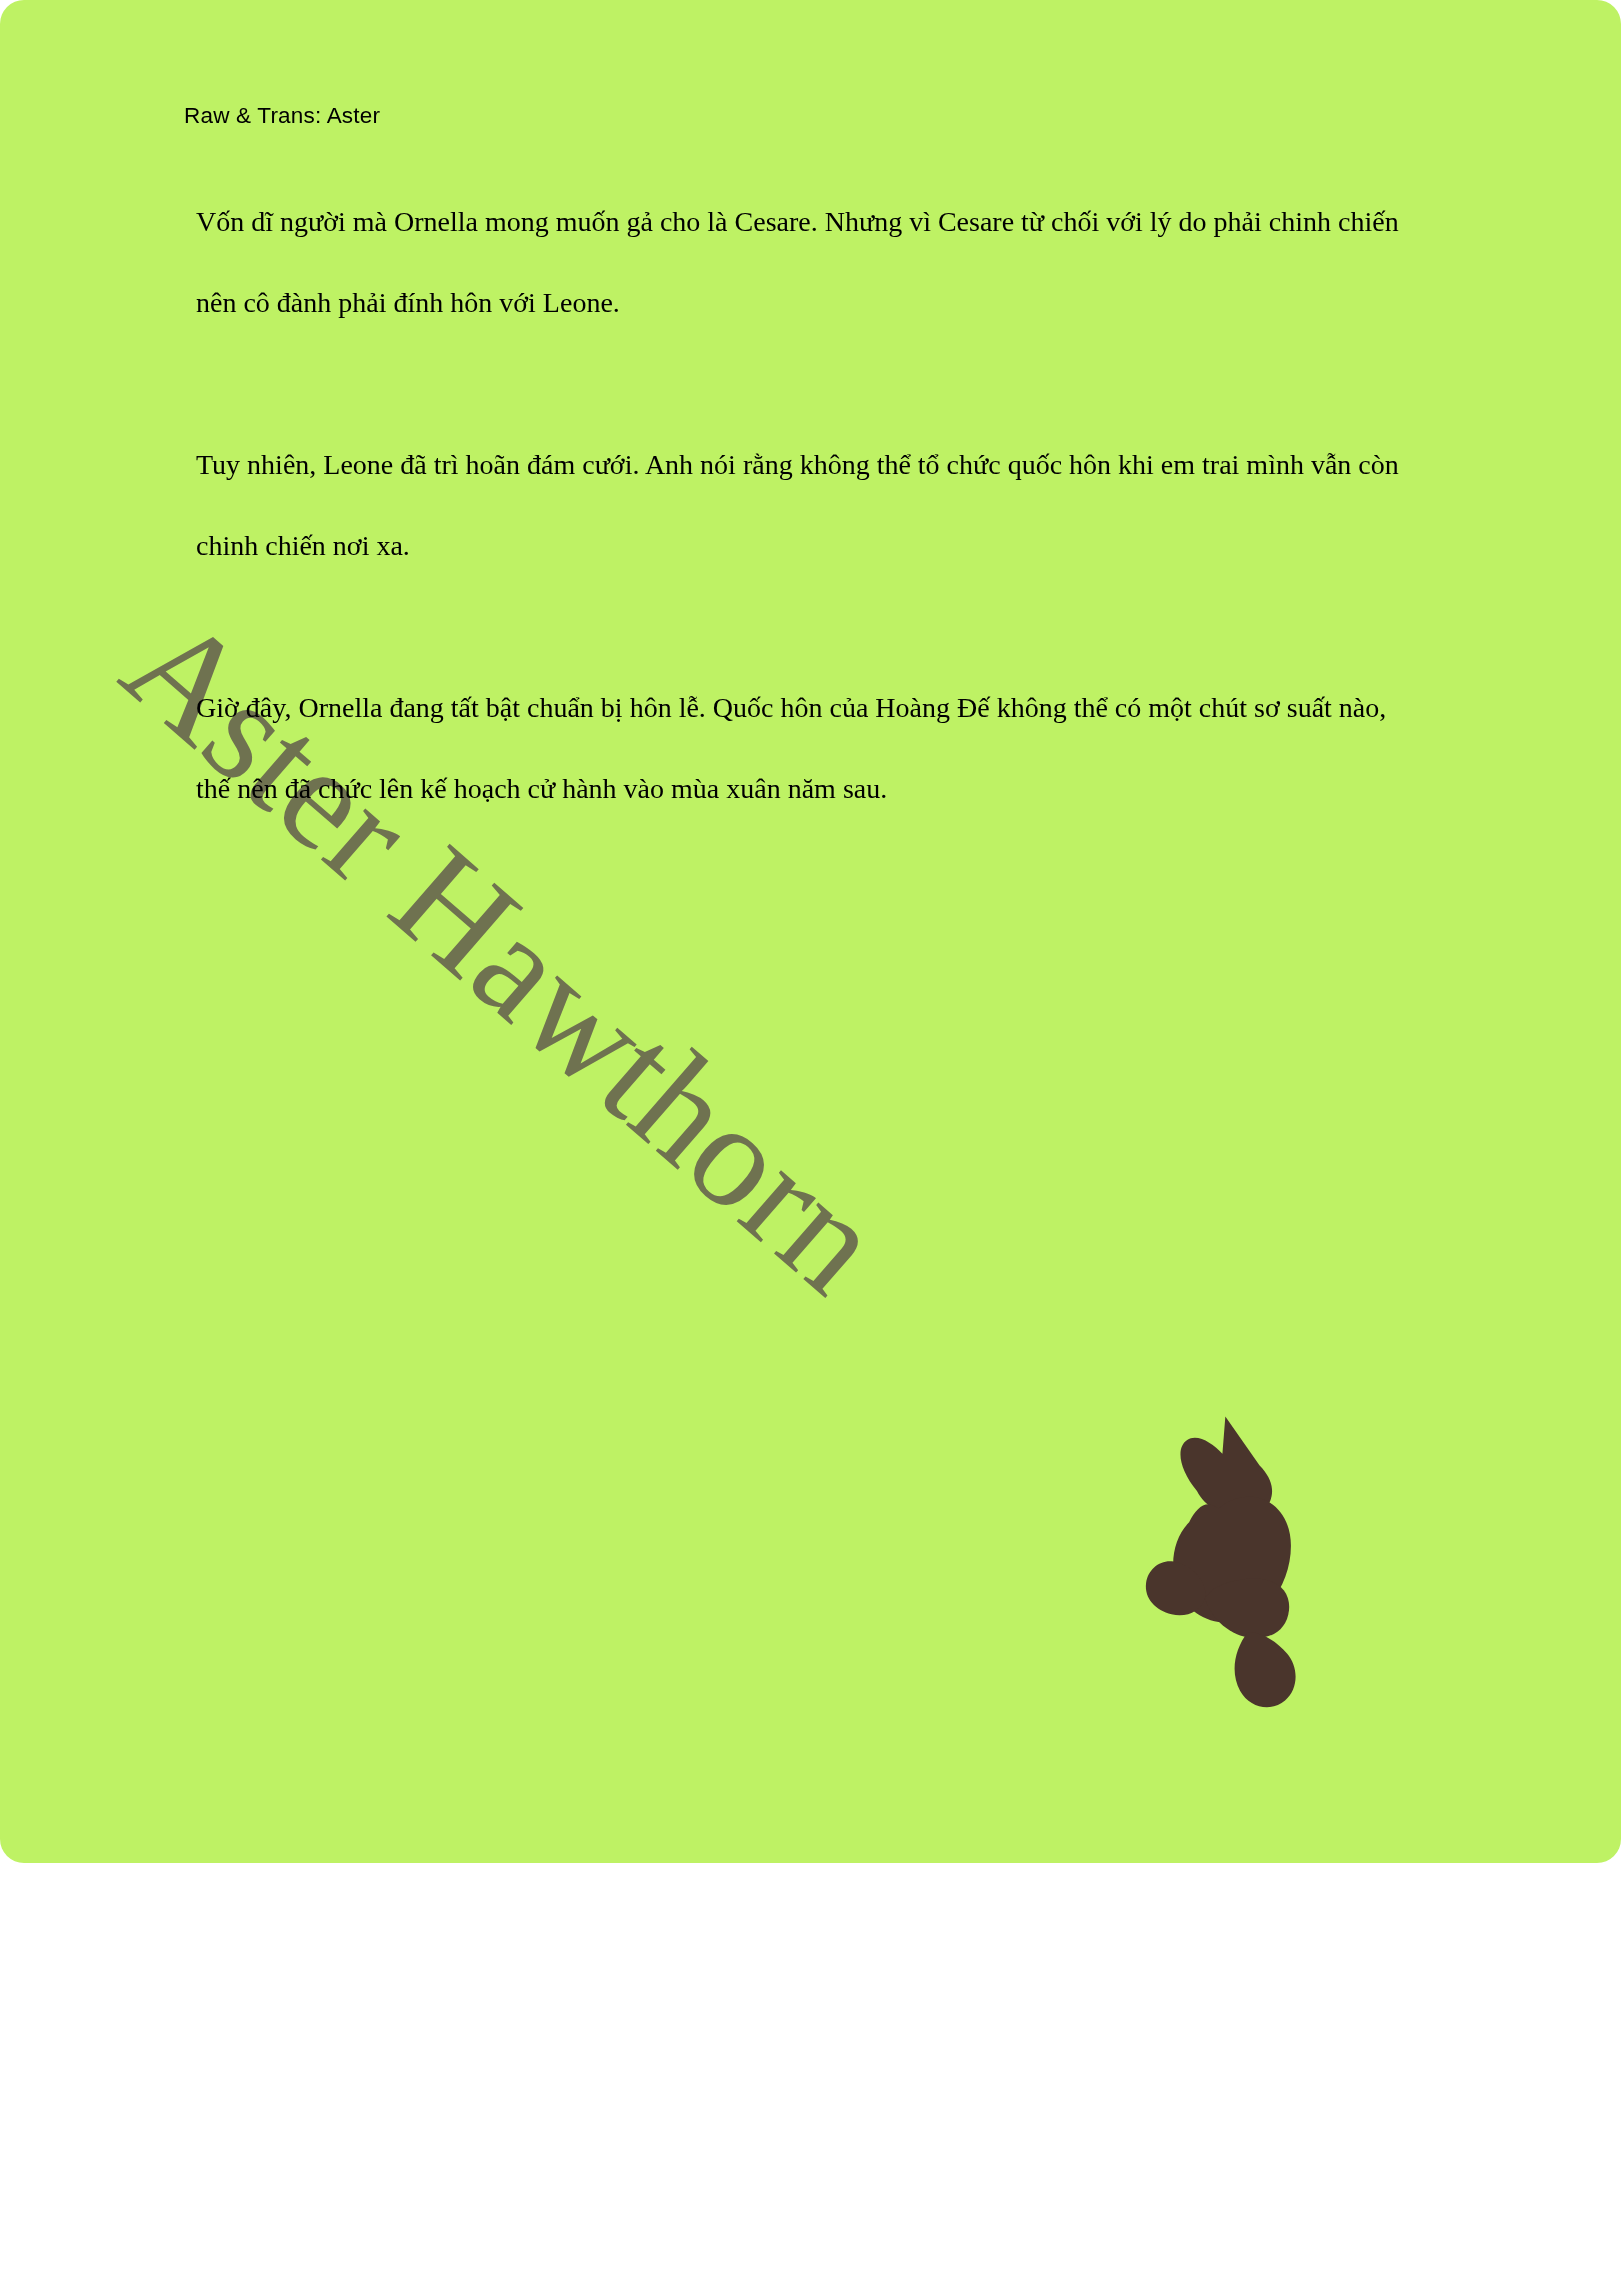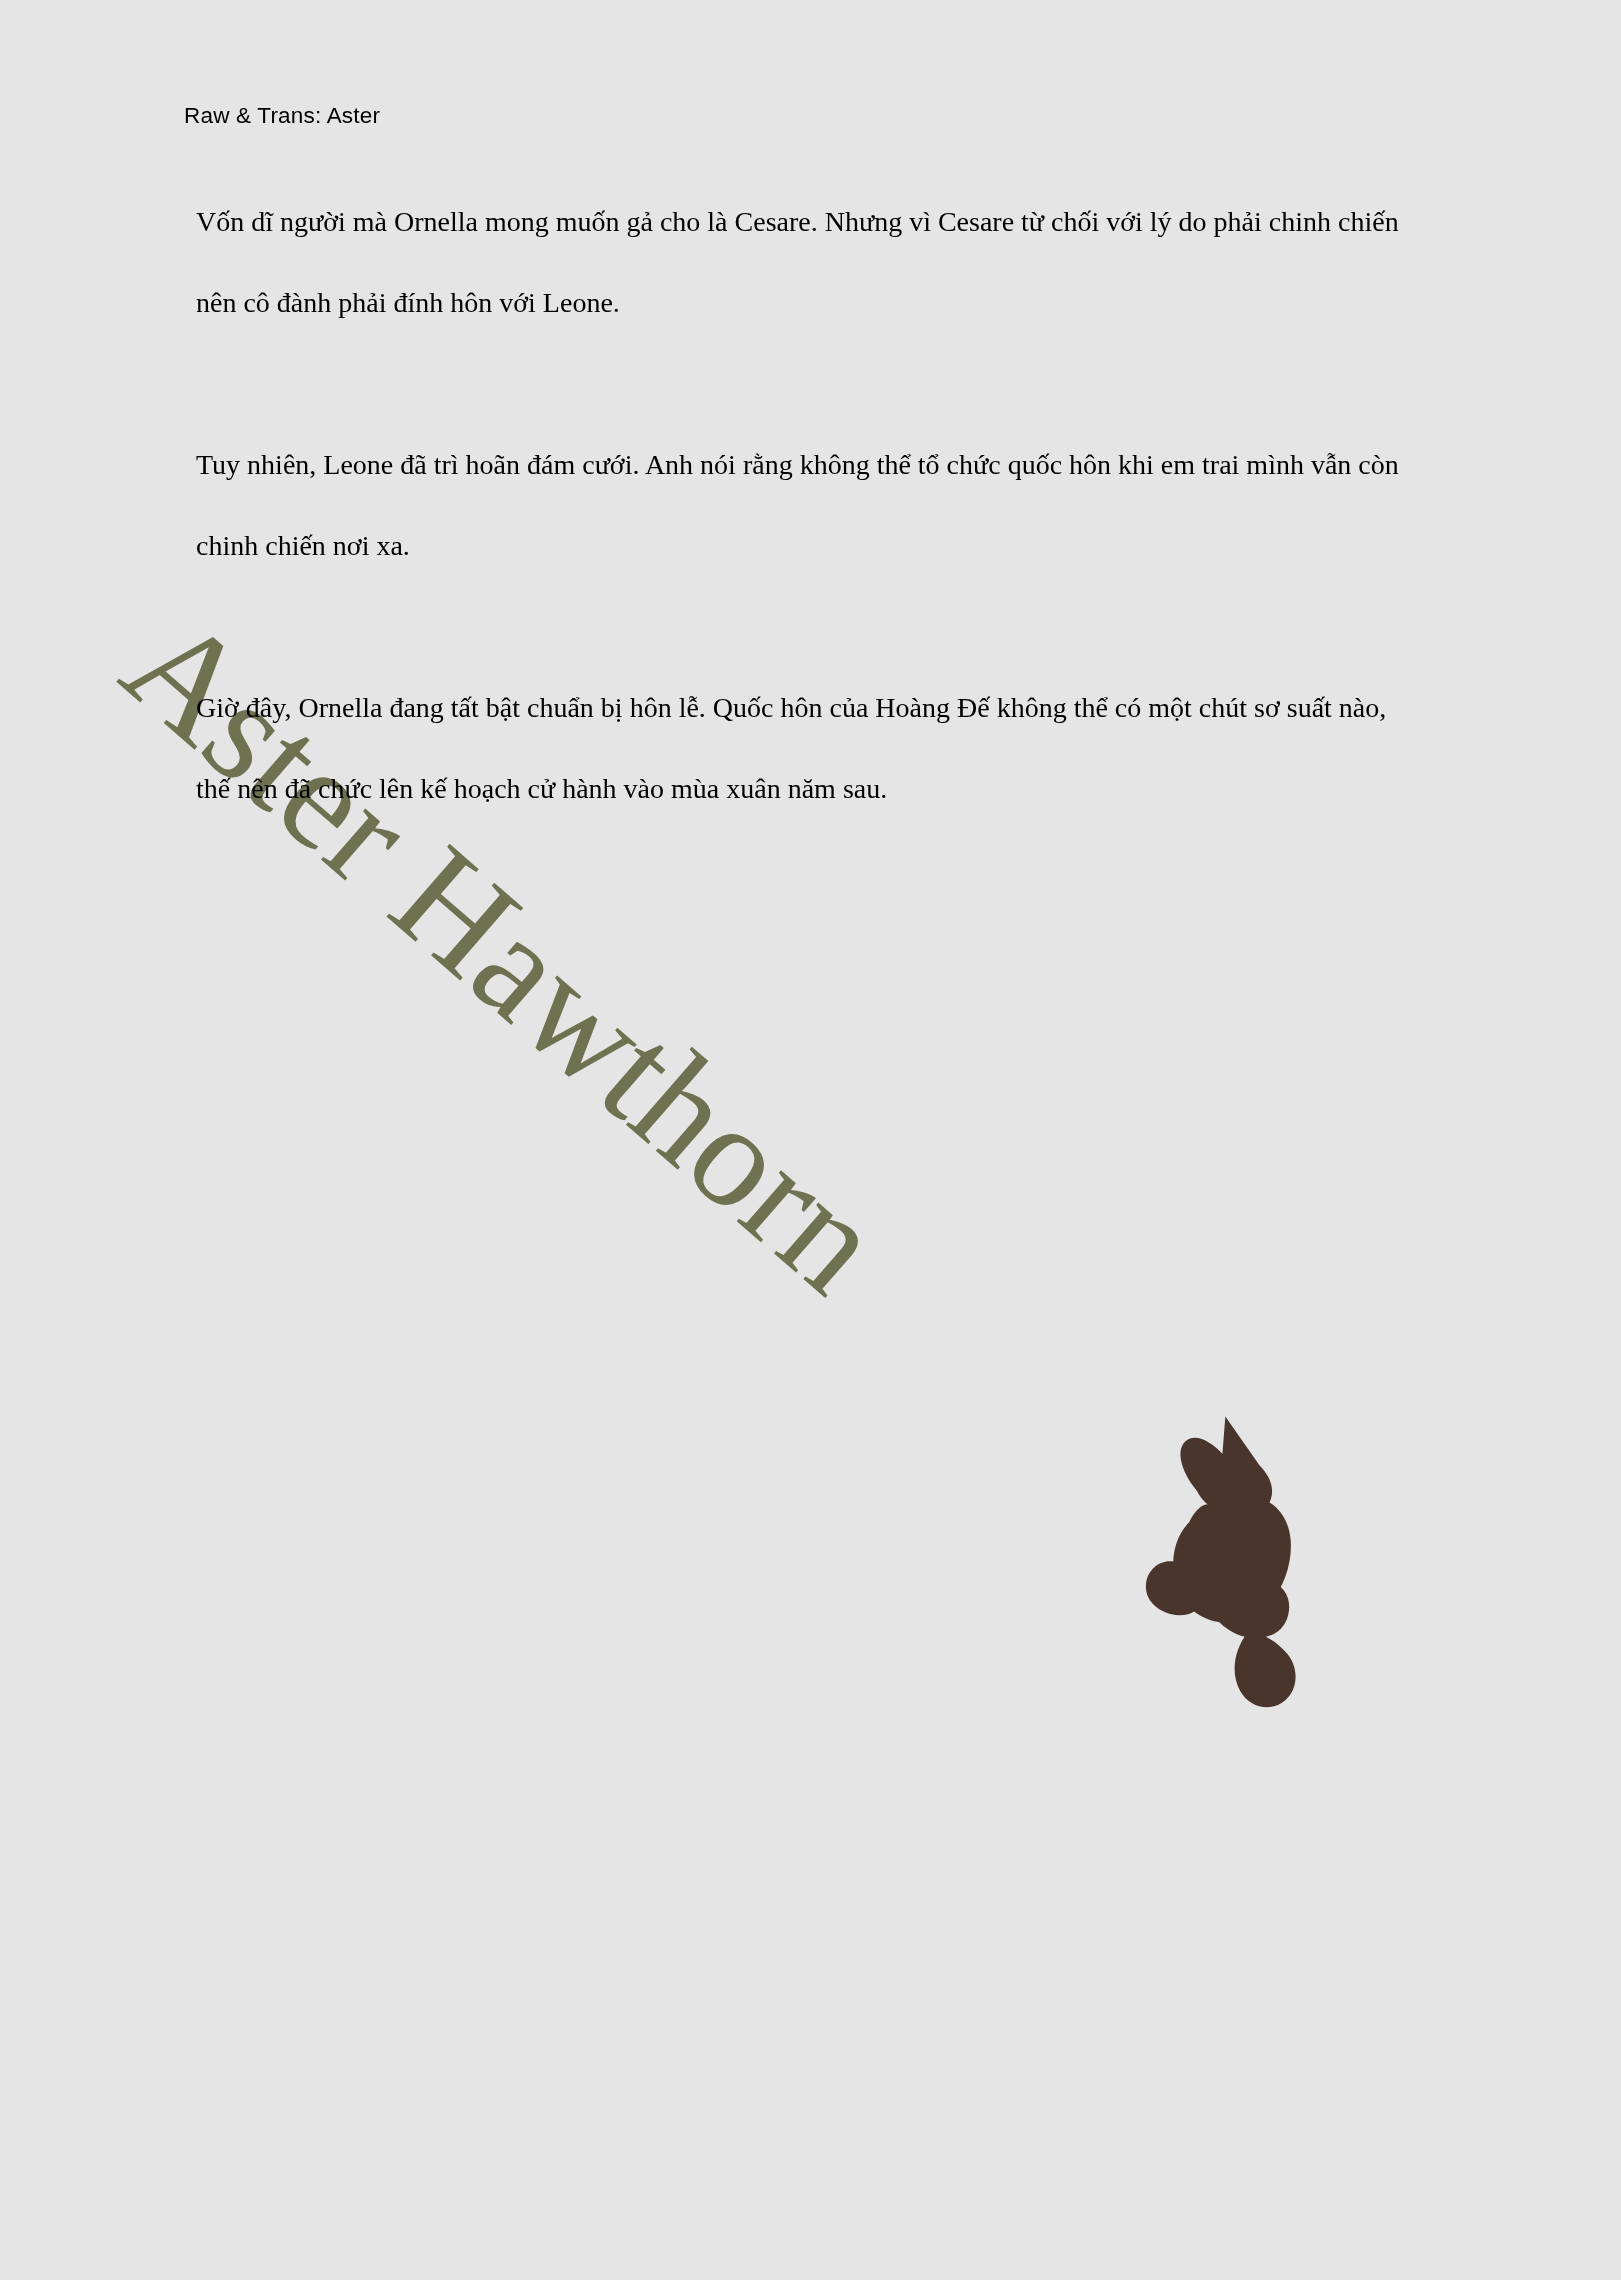--- a/index.html
+++ b/index.html
@@ -6,24 +6,25 @@
     margin: 0;
     padding: 0;
     background: #ffffff;
   }
   body {
     font-family: "Liberation Serif", "DejaVu Serif", serif;
   }
   .page {
     position: relative;
     width: 1621px;
-    height: 2280px;
-    background: #e5e5e5;
+    height: 1863px;
+    background: #bef264;
     overflow: hidden;
     box-sizing: border-box;
+    border-radius: 24px;
   }
 
   
   .doc-header {
     position: absolute;
     left: 184px;
     top: 102px;
     font-family: "Liberation Sans", "DejaVu Sans", sans-serif;
     font-size: 22.5px;
     line-height: 1.2;

